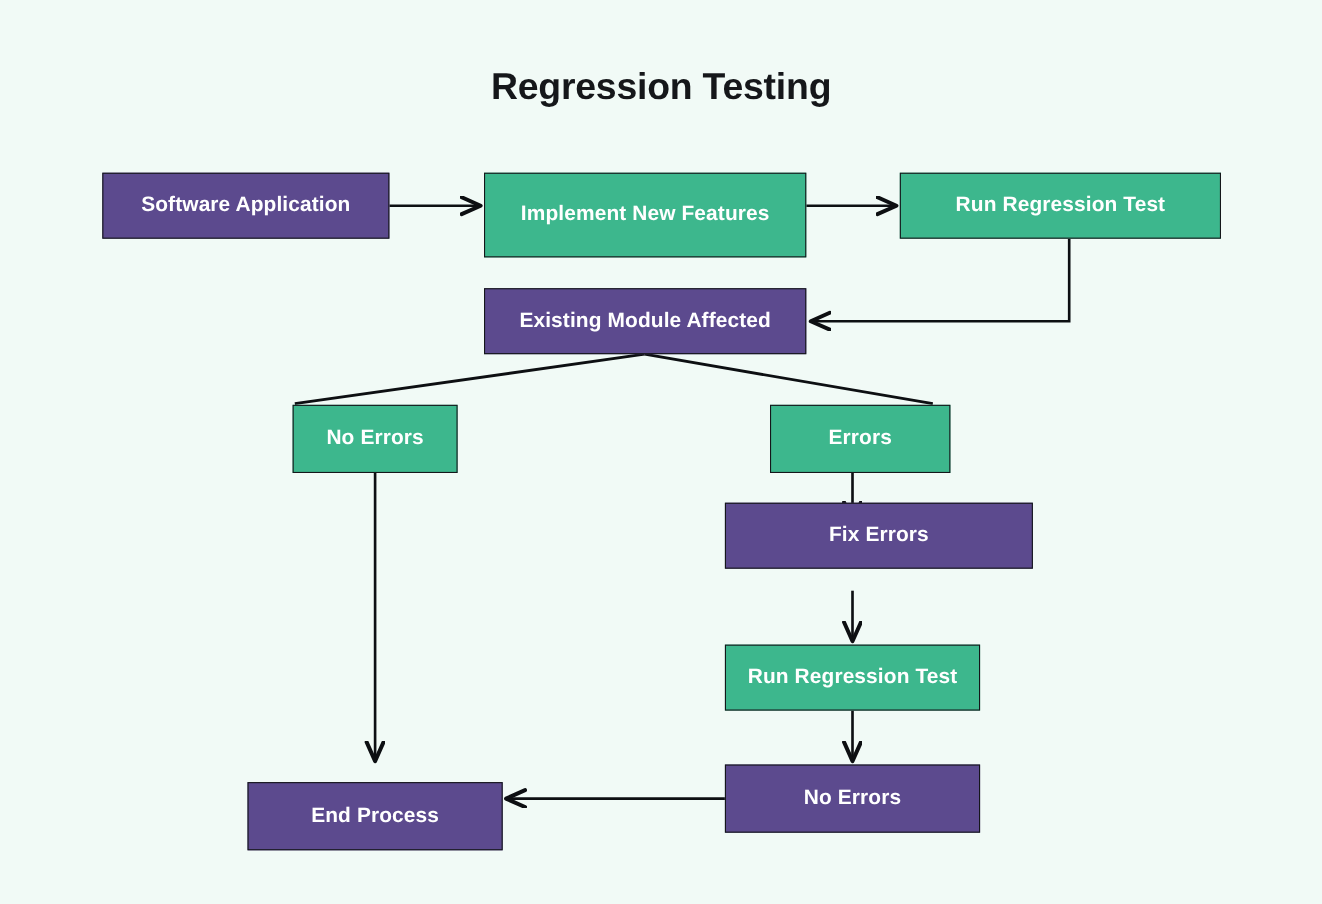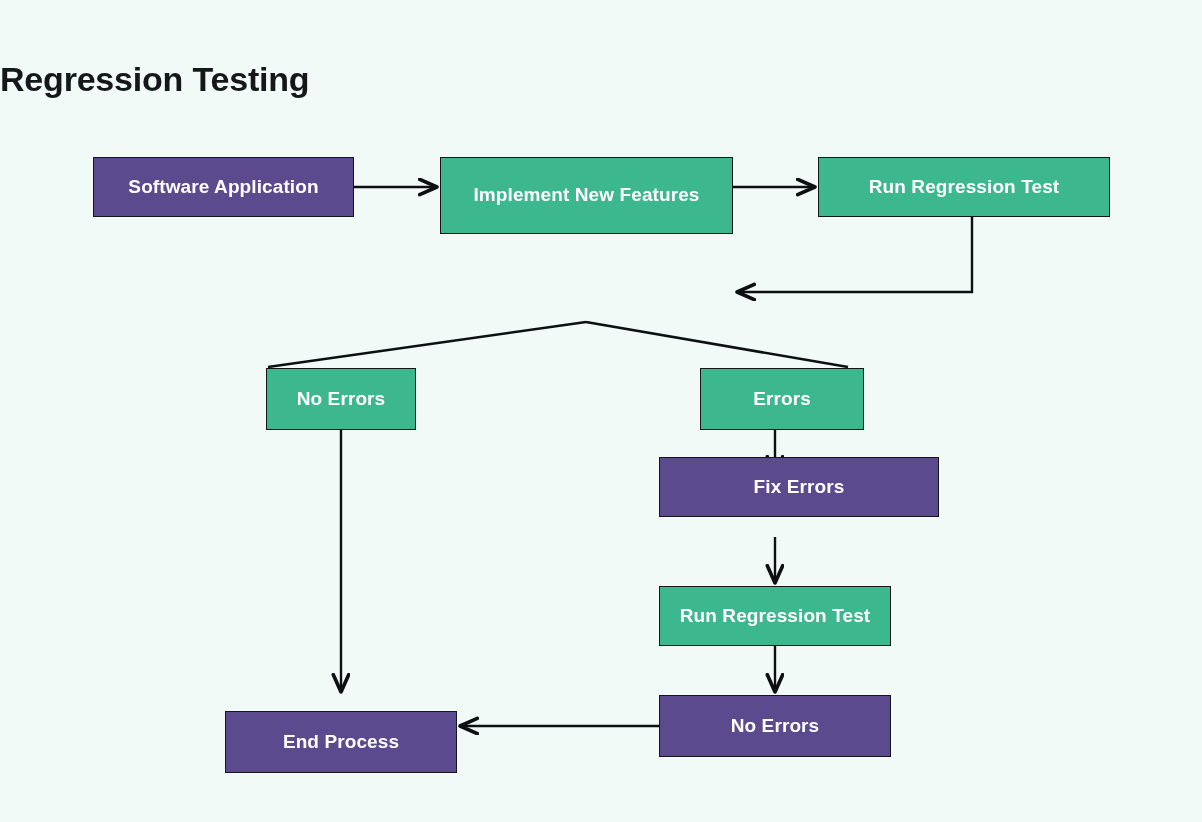--- a/index.html
+++ b/index.html
@@ -16,21 +16,21 @@
   #canvas {
     position: relative;
     width: 1202px;
     height: 822px;
   }
   #title {
     position: absolute;
     left: 0;
     top: 60px;
     width: 1202px;
-    text-align: left;
+    text-align: center;
     font-size: 34px;
     font-weight: bold;
     color: #15171a;
     letter-spacing: -0.2px;
   }
   .node {
     position: absolute;
     box-sizing: border-box;
     border: 1.6px solid #14161a;
     display: flex;
@@ -104,20 +104,23 @@
   </div>
 
   <div class="node green" style="left:440px; top:157px; width:293px; height:77px;">
     <span>Implement New Features</span>
   </div>
 
   <div class="node green" style="left:818px; top:157px; width:292px; height:60px;">
     <span>Run Regression Test</span>
   </div>
 
+  <div class="node purple" style="left:440px; top:262px; width:293px; height:60px;">
+    <span>Existing Module Affected</span>
+  </div>
 
   <div class="node green" style="left:266px; top:368px; width:150px; height:62px;">
     <span>No Errors</span>
   </div>
 
   <div class="node green" style="left:700px; top:368px; width:164px; height:62px;">
     <span>Errors</span>
   </div>
 
   <div class="node purple" style="left:659px; top:457px; width:280px; height:60px;">

